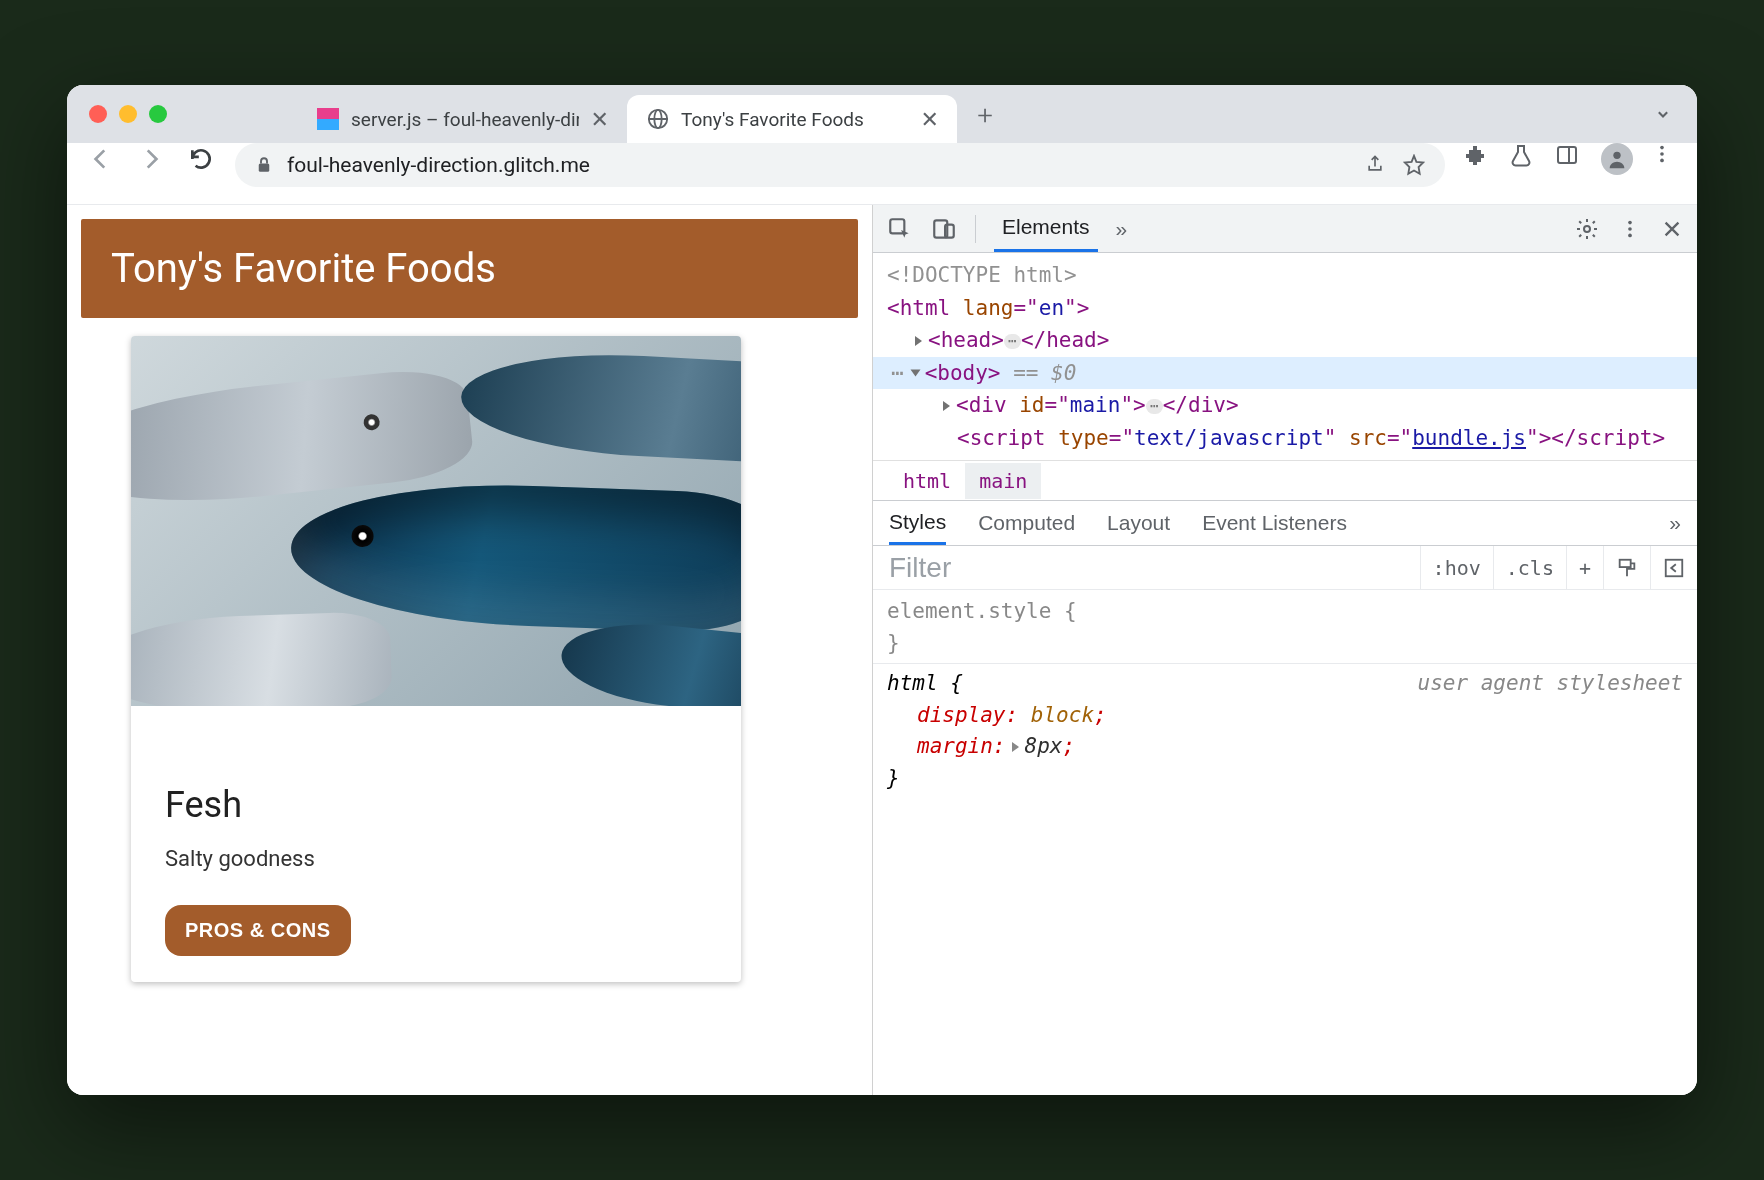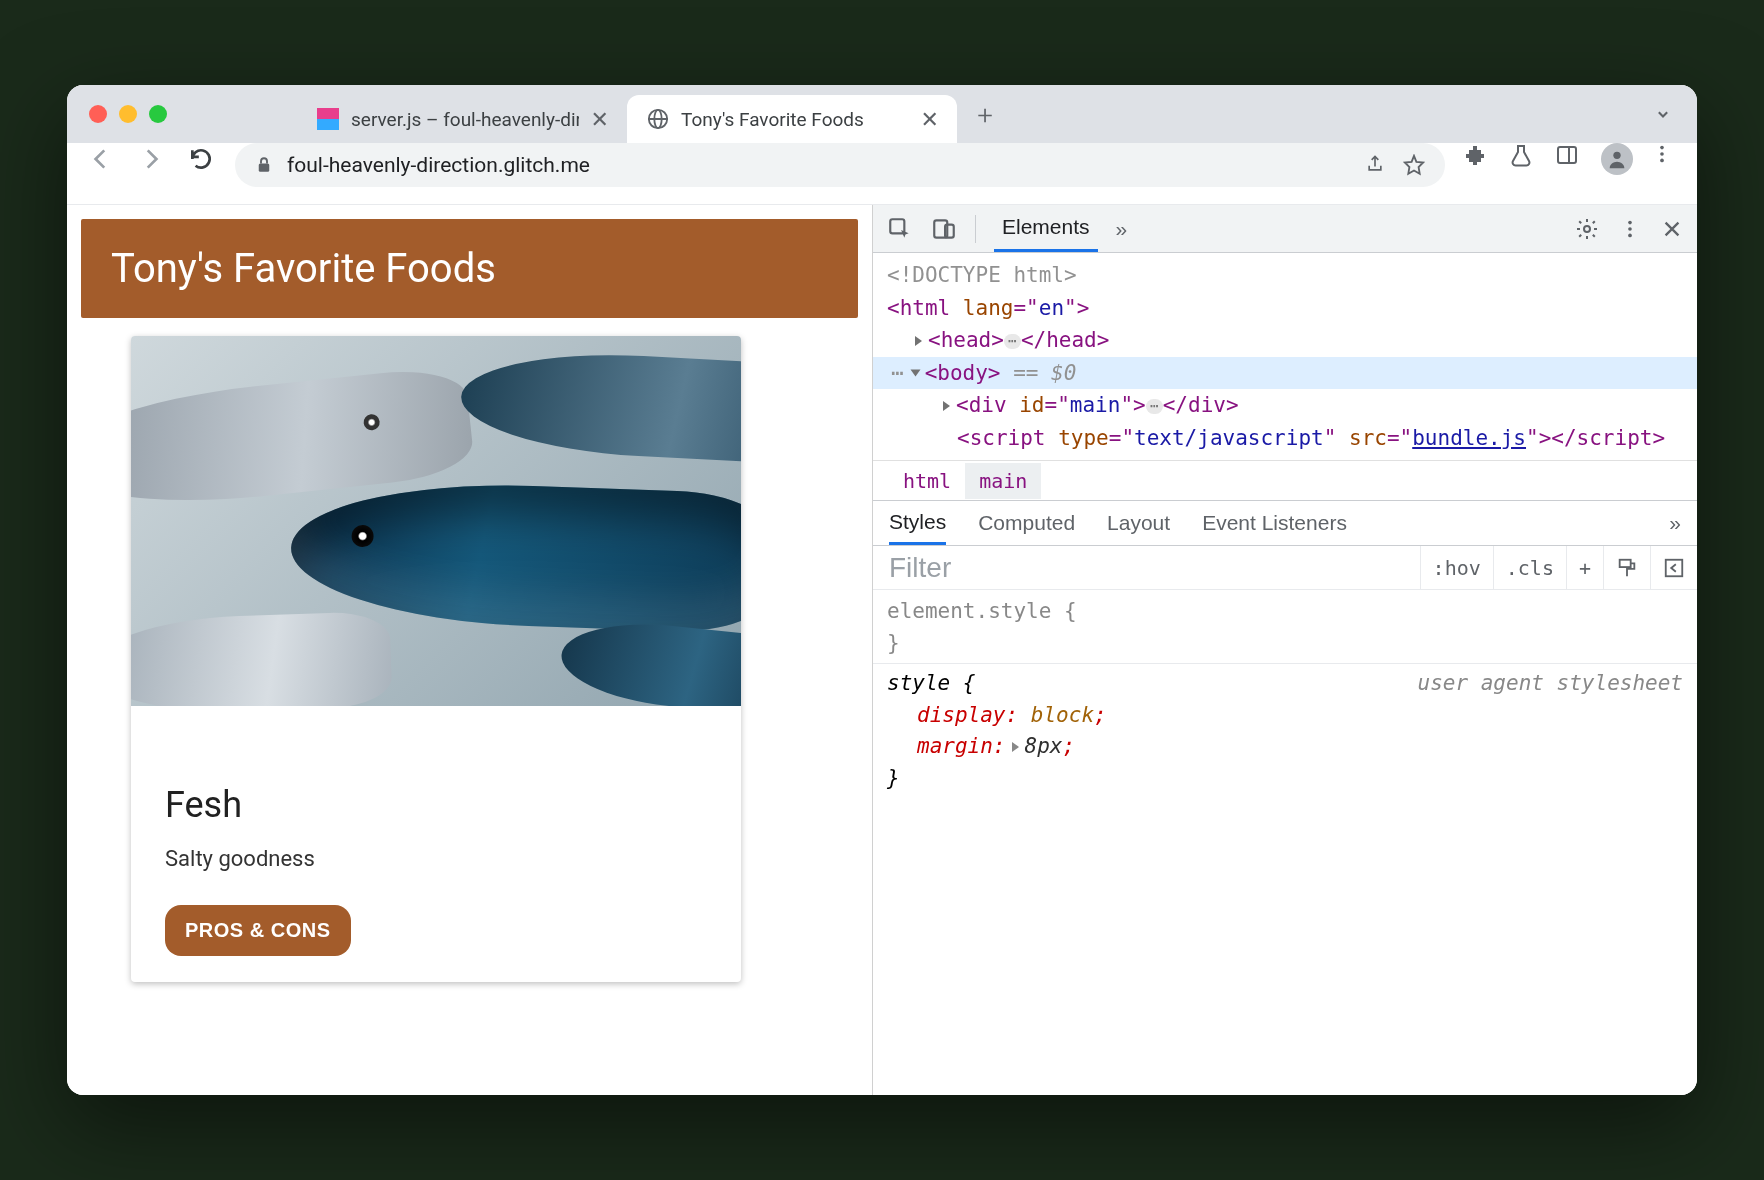--- a/index.html
+++ b/index.html
@@ -428,21 +428,21 @@
             </svg>
           </div>
       </div>
 
       <div class="styles-body">
         <div class="css-gray">element.style {</div>
         <div class="css-gray">}</div>
         <div class="css-rule-divider"></div>
         <div>
           <span class="css-source">user agent stylesheet</span>
-          <span class="css-sel">style {</span>
+          <span class="css-sel">html {</span>
         </div>
         <div class="css-prop"><span>display</span>: <span style="color:#a16207">block</span>;</div>
         <div class="css-prop"><span>margin</span>:<span class="css-expand-tri"></span><span style="color:#303030">8px</span>;</div>
         <div class="css-sel">}</div>
       </div>
 
     </div>
   </div>
 </div>
 

